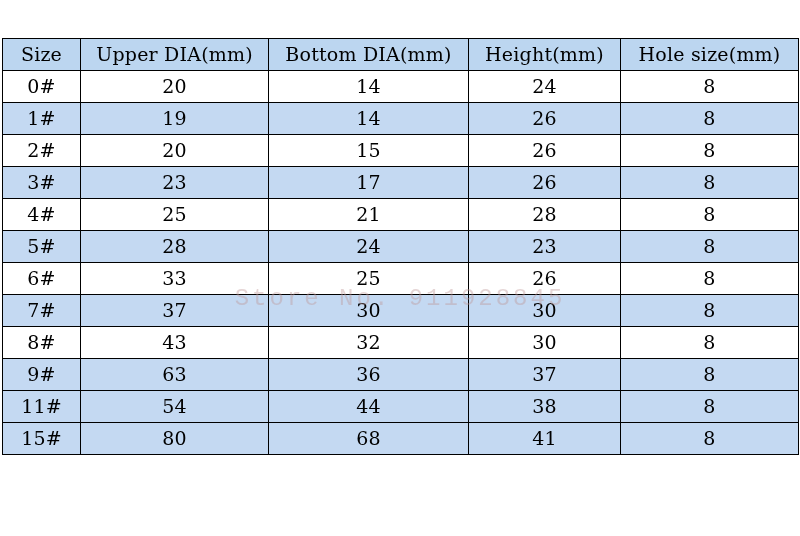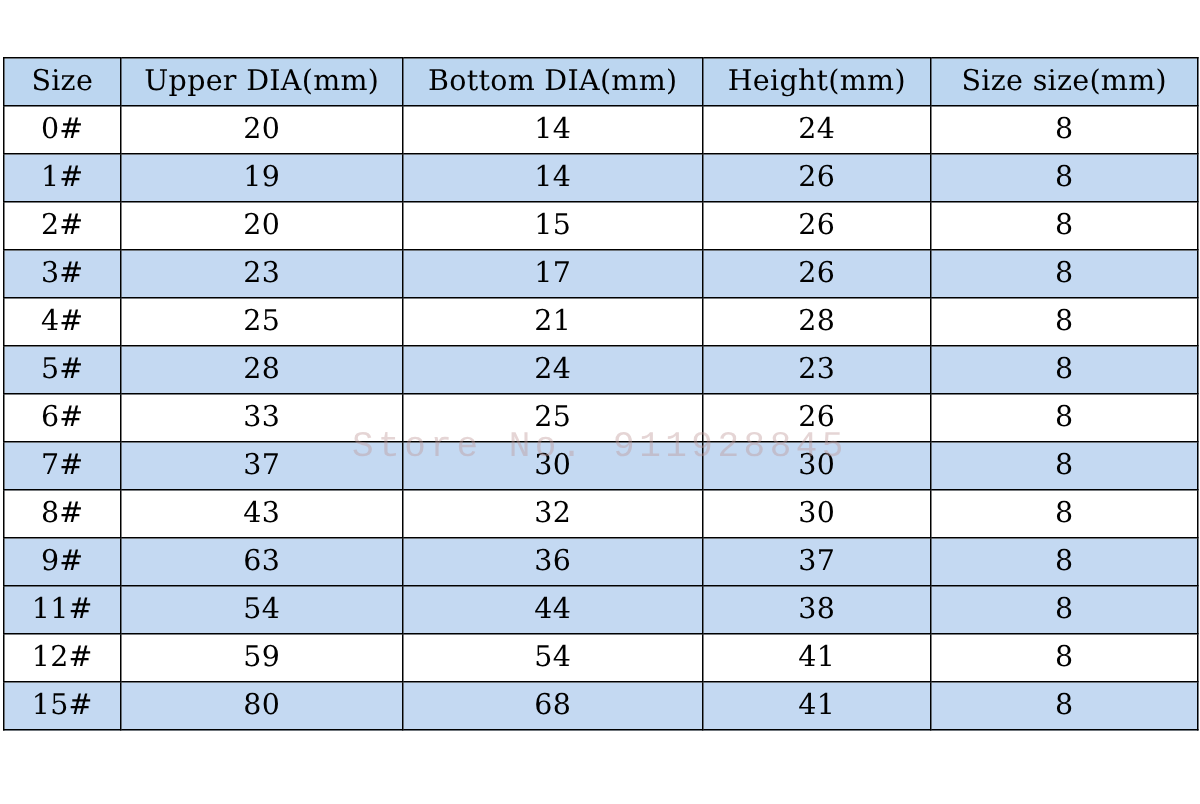--- a/index.html
+++ b/index.html
@@ -92,21 +92,21 @@
         <col class="c2">
         <col class="c3">
         <col class="c4">
     </colgroup>
     <thead>
       <tr>
         <th>Size</th>
         <th>Upper DIA(mm)</th>
         <th>Bottom DIA(mm)</th>
         <th>Height(mm)</th>
-        <th>Size size(mm)</th>
+        <th>Hole size(mm)</th>
       </tr>
     </thead>
     <tbody>
       <tr class="rowA">
         <td>0#</td>
         <td>20</td>
         <td>14</td>
         <td>24</td>
         <td>8</td>
       </tr>
@@ -173,27 +173,20 @@
         <td>37</td>
         <td>8</td>
       </tr>
       <tr class="rowB">
         <td>11#</td>
         <td>54</td>
         <td>44</td>
         <td>38</td>
         <td>8</td>
       </tr>
-      <tr class="rowA">
-        <td>12#</td>
-        <td>59</td>
-        <td>54</td>
-        <td>41</td>
-        <td>8</td>
-      </tr>
       <tr class="rowB">
         <td>15#</td>
         <td>80</td>
         <td>68</td>
         <td>41</td>
         <td>8</td>
       </tr>
     </tbody>
   </table>
 

